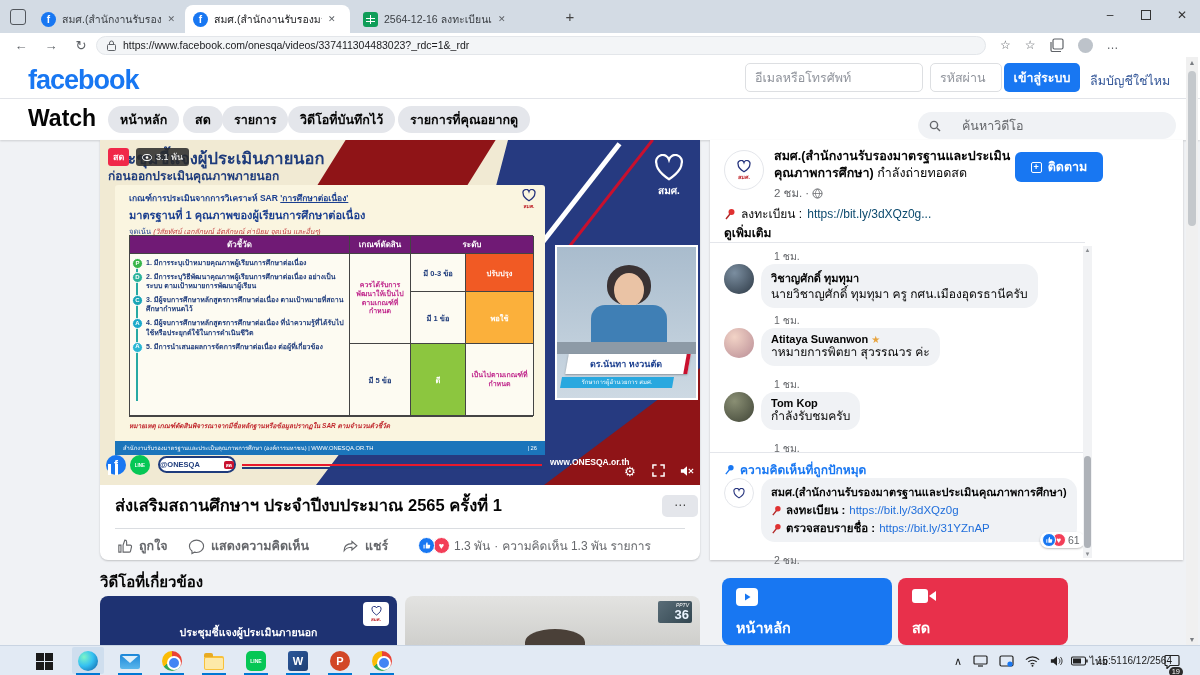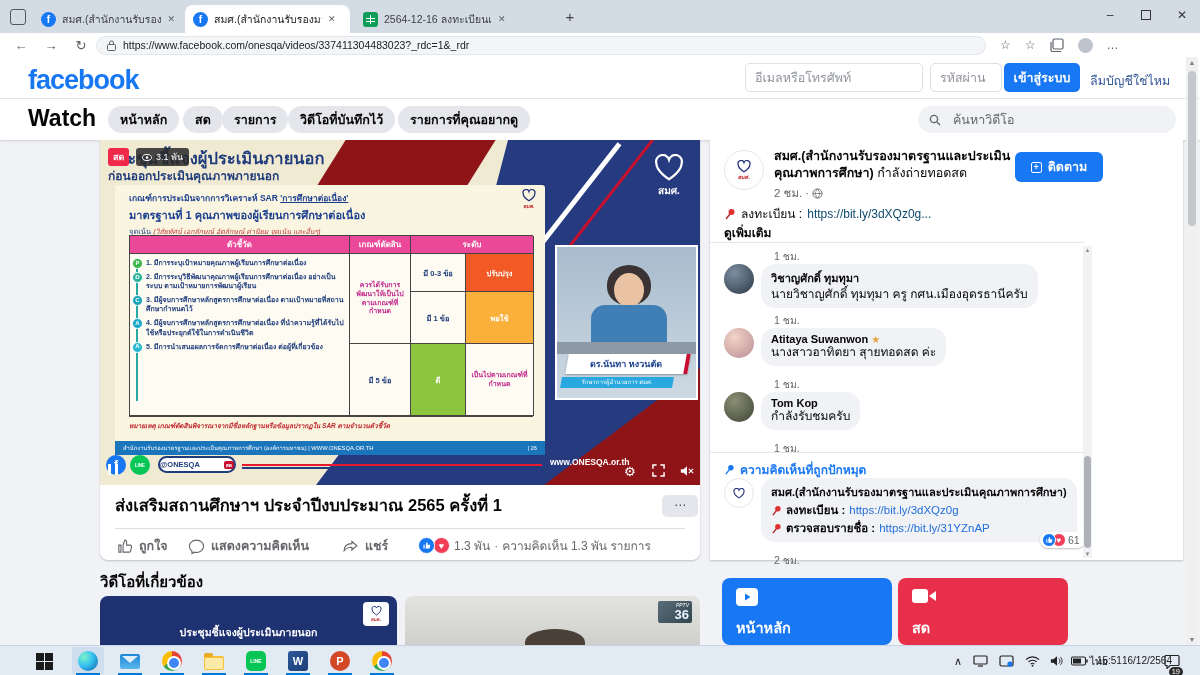--- a/index.html
+++ b/index.html
@@ -35,21 +35,21 @@
   #fblogo{left:28px;top:8px;font-size:27px;font-weight:bold;color:#1877f2;letter-spacing:-1px}
   .login-input{position:absolute;top:6px;height:29px;border:1px solid #dddfe2;border-radius:5px;background:#fff;font-size:12.5px;padding:0 9px;color:#1c1e21;font-family:inherit}
   .login-input::placeholder{color:#90949c}
   #login-btn{left:1004px;top:6px;width:76px;height:29px;background:#1877f2;color:#fff;font-weight:bold;font-size:12.5px;border:none;border-radius:5px}
   #forgot{left:1090px;top:14px;font-size:12.5px;color:#365899}
 
   
   #watchbar{left:0;top:99px;width:1200px;height:41px;background:#fff;box-shadow:0 1px 2px rgba(0,0,0,.15)}
   #watch-title{left:28px;top:6px;font-size:23px;font-weight:bold;color:#050505}
   .pill{position:absolute;top:7px;height:27px;background:#e4e6eb;border-radius:14px;display:flex;align-items:center;padding:0 12px;font-size:12.5px;font-weight:bold;color:#050505}
-  #searchpill{left:918px;top:7px;width:258px;height:27px;background:#f0f2f5;border-radius:14px;display:flex;align-items:center;gap:12px;padding:0 11px;font-size:12.5px;color:#65676b}
+  #searchpill{left:918px;top:13px;width:258px;height:27px;background:#f0f2f5;border-radius:14px;display:flex;align-items:center;gap:21px;padding:0 11px;font-size:12.5px;color:#65676b}
 
   
   #leftcard{left:100px;top:140px;width:600px;height:420px;background:#fff;border-radius:0 0 8px 8px;box-shadow:0 1px 2px rgba(0,0,0,.2)}
 
   
   #player{left:0;top:0;width:600px;height:345px;background:#f1ead3;overflow:hidden}
   #p-blue{right:0;top:0;width:600px;height:345px;background:#263a80;clip-path:polygon(68% 0,100% 0,100% 100%,36% 100%,62% 40%)}
   #p-red-top{left:230px;top:-6px;width:150px;height:62px;background:#8f1417;transform:skewX(-32deg)}
   #p-red-bot{right:0;bottom:0;width:240px;height:130px;background:#8f1417;clip-path:polygon(35% 100%,100% 10%,100% 100%)}
   #p-stripe1{right:118px;top:-10px;width:5px;height:130px;background:#fff;transform:rotate(38deg)}
@@ -65,21 +65,21 @@
   #slide{left:15px;top:45px;width:430px;height:270px;background:#faf5e0;border-radius:3px;padding:6px 10px 0 14px}
   .sl1{font-size:8.5px;font-weight:bold;color:#1b3f8f}
   .sl1 .u{text-decoration:underline;color:#1b3f8f}
   .sl2{font-size:11px;font-weight:bold;color:#1b3f8f;margin-top:1px}
   .sl3{font-size:7.5px;color:#1b3f8f;margin-top:1px}
   .sl3 .focus-detail{color:#c23b3b;font-style:italic;text-decoration:underline;font-size:7px}
   #slide-logo{position:absolute;right:8px;top:4px;text-align:center}
   #slide-logo .nm{font-size:5px;color:#c0272d;font-weight:bold}
   #tbl{position:absolute;left:14px;top:50px;width:404px;display:grid;grid-template-columns:220px 61px 55px 68px;grid-template-rows:18px 38px 52px 72px;border:1px solid #444}
   .cell{border-right:1px solid #444;border-bottom:1px solid #444;display:flex;align-items:center;justify-content:center;text-align:center}
-  .th{background:#ec4899;color:#fff;font-size:8px;font-weight:bold}
+  .th{background:#701a75;color:#fff;font-size:8px;font-weight:bold}
   .crit{font-size:7.5px;font-weight:bold;color:#203d7c;background:#fdfbf2}
   .lvl{color:#fff;font-size:7.5px;font-weight:bold}
   .lvl1{background:#f15a24}.lvl2{background:#fbb03b}.lvl3{background:#8cc63f}
   .desc{color:#c0278c;font-size:7px;font-weight:bold;background:#fdfbf2;padding:0 3px;line-height:1.25}
   #indcell{grid-row:2/5;grid-column:1/2;background:#fdfbf2;border-right:1px solid #444;border-bottom:1px solid #444;padding:4px 4px 0 16px;position:relative}
   #indcell::before{content:"";position:absolute;left:6px;top:12px;bottom:14px;width:2px;background:#27a9a3}
   .ind{position:relative;font-size:7px;color:#203d7c;line-height:1.3;margin-bottom:5px;font-weight:bold}
   .pdca{position:absolute;left:-14px;top:0;width:11px;height:11px;border-radius:50%;color:#fff;font-size:6px;font-weight:bold;display:flex;align-items:center;justify-content:center;border:1px solid #fff}
   .pd0{background:#39b54a}.pd1{background:#2bb39a}.pd2{background:#19a5b5}.pd3{background:#1aa9c9}.pd4{background:#29b7d3}
   #slide-note{position:absolute;left:14px;top:236px;font-size:6.5px;color:#c0272d;font-weight:bold;font-style:italic}
@@ -451,21 +451,21 @@
       <div class="cname">วิชาญศักดิ์ ทุมทุมา</div>
       <div class="ctext">นายวิชาญศักดิ์ ทุมทุมา ครู กศน.เมืองอุดรธานีครับ</div>
     </div>
   </div>
   <div class="ctime" style="top:172px">1 ชม.</div>
 
   <div class="cmt" style="top:188px">
     <span class="cav" style="background:radial-gradient(circle at 35% 30%,#f2d3c6,#b98d96)"></span>
     <div class="bubble">
       <div class="cname"><span>Atitaya Suwanwon</span> <span class="badge-star">★</span></div>
-      <div class="ctext">นางสาวอาทิตยา สุายทอดสด ค่ะ</div>
+      <div class="ctext">าหมายการพิตยา สุวรรณวร ค่ะ</div>
     </div>
   </div>
   <div class="ctime" style="top:236px">1 ชม.</div>
 
   <div class="cmt" style="top:252px">
     <span class="cav" style="background:radial-gradient(circle at 35% 30%,#8a8f74,#3f4436)"></span>
     <div class="bubble">
       <div class="cname">Tom Kop</div>
       <div class="ctext">กำลังรับชมครับ</div>
     </div>

